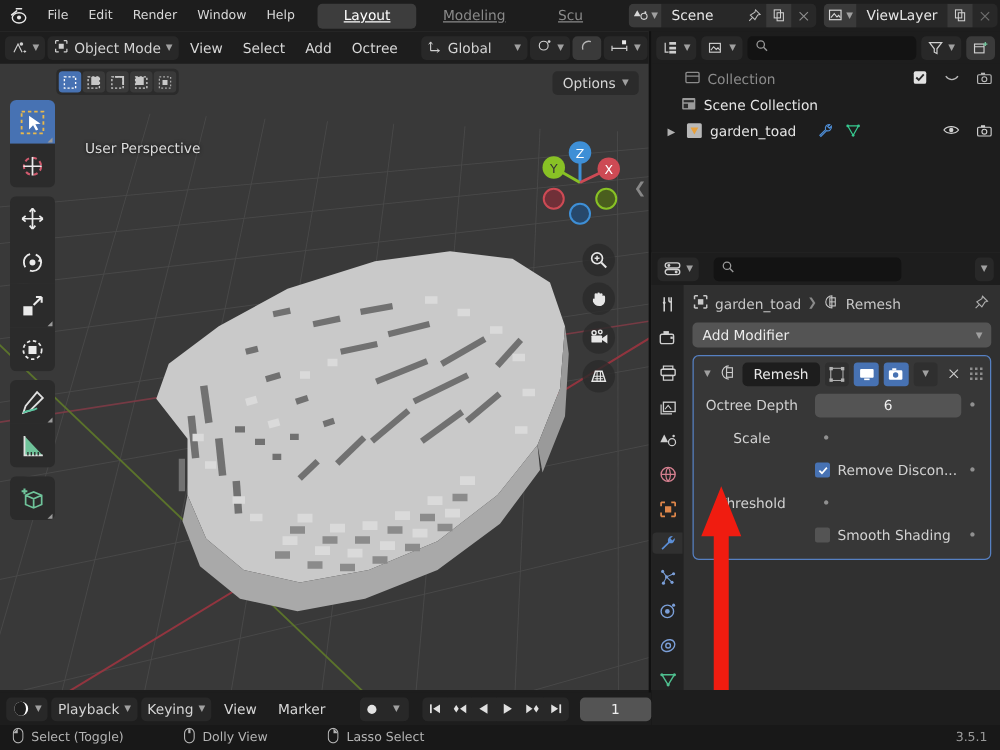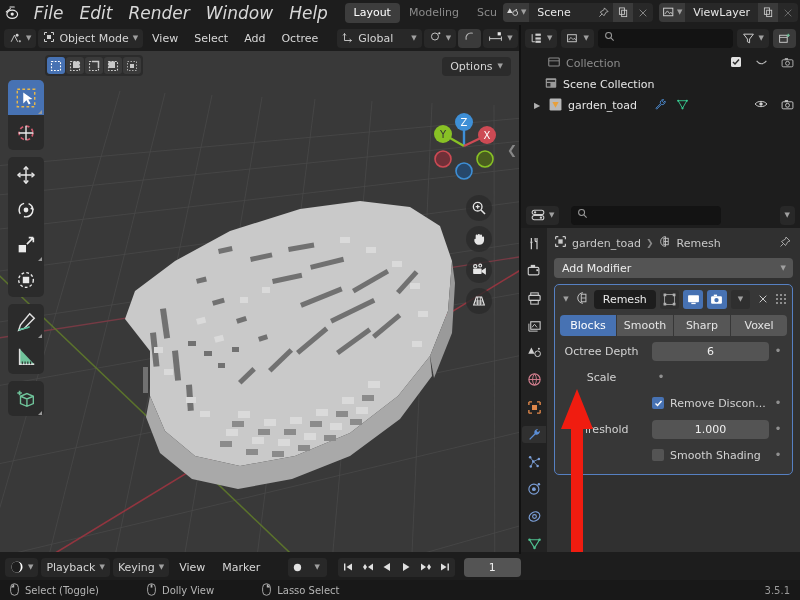--- a/index.html
+++ b/index.html
@@ -14,25 +14,25 @@
   .app { position:relative; width:800px; height:600px; }
 
   
   .topbar {
     position:absolute; left:0; top:0; width:800px; height:25px;
     background:#1d1d1d; display:flex; align-items:center; gap:0;
   }
   .blender-logo { width:30px; height:25px; display:flex; align-items:center; justify-content:center; }
   .menu-item {
     height:19px; padding:0 8px; display:flex; align-items:center;
-    color:#d8d8d8; font-size:17px; border-radius:3px; cursor:default; white-space:nowrap;font-style:italic;
+    color:#d8d8d8; font-size:10px; border-radius:3px; cursor:default; white-space:nowrap;
   }
   .wstab {
-    height:20px; padding:0 9px; display:flex; align-items:center;
-    font-size:11px; border-radius:4px; white-space:nowrap;
+    height:20px; padding:0 21px; display:flex; align-items:center;
+    font-size:11px; border-radius:4px; white-space:nowrap;text-decoration:underline;
   }
   .wstab.active { background:#3d3d3d; color:#ffffff; }
   .wstab.inactive { color:#8a8a8a; }
   .wstab.clipped { color:#8a8a8a; overflow:hidden; }
   .topbar-right { margin-left:auto; display:flex; align-items:center; height:25px; padding-right:2px; }
 
   .idblock {
     display:flex; align-items:center; height:19px; background:#282828;
     border-radius:4px; overflow:hidden;
   }
@@ -456,20 +456,21 @@
       </div>
       <div class="selmode">
         <svg width="12" height="12" viewBox="0 0 24 24">
             <rect x="3" y="3" width="18" height="18" fill="none" stroke="#aaa" stroke-width="2" stroke-dasharray="3 3"></rect>
             <rect x="8" y="8" width="8" height="8" fill="#c8c8c8"></rect>
           </svg>
       </div>
     </div>
 
     <div class="vp-text">
+      <div>User Perspective</div>
     </div>
 
     <div class="toolbar">
       <div class="toolgrp">
         <div class="tool active">
           <svg width="22" height="22" viewBox="0 0 24 24">
               <rect x="2.5" y="2.5" width="19" height="19" fill="none" stroke="#e8b84b" stroke-width="1.6" stroke-dasharray="3 2.5"></rect>
               <path d="M9 6 L9 18 L12.5 14.5 L15 19 L17 18 L14.5 13.5 L19 13 Z" fill="#fff"></path>
             </svg>
           <span class="corner"></span>
@@ -911,26 +912,20 @@
                 <i></i>
                 <i></i>
                 <i></i>
                 <i></i>
                 <i></i>
                 <i></i>
               </span>
           </span>
         </div>
 
-        <div class="segmented">
-          <div class="seg active">Blocks</div>
-          <div class="seg">Smooth</div>
-          <div class="seg">Sharp</div>
-          <div class="seg">Voxel</div>
-        </div>
 
         <div class="prow">
           <div class="plabel">Octree Depth</div>
           <div class="pfield">6</div>
           <div class="pdot">•</div>
         </div>
 
         <div class="prow">
           <div class="plabel">Scale</div>
           <div class="pdot">•</div>
@@ -942,21 +937,20 @@
             <svg width="9" height="9" viewBox="0 0 24 24">
                 <path d="M4 12 L9.5 17.5 L20 5.5" stroke="#fff" stroke-width="3.6" fill="none"></path>
               </svg>
           </div>
           <div class="clabel">Remove Discon...</div>
           <div class="pdot">•</div>
         </div>
 
         <div class="prow">
           <div class="plabel">Threshold</div>
-          <div class="pfield">1.000</div>
           <div class="pdot">•</div>
         </div>
 
         <div class="checkrow">
           <div class="spacer"></div>
           <div class="cbox"></div>
           <div class="clabel">Smooth Shading</div>
           <div class="pdot">•</div>
         </div>
       </div>

